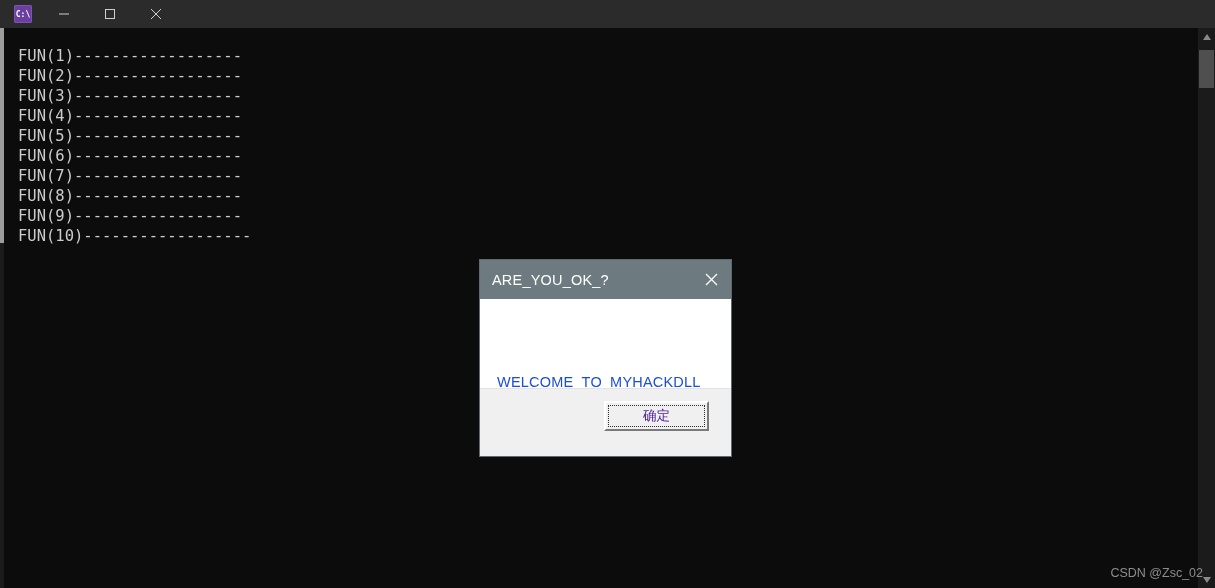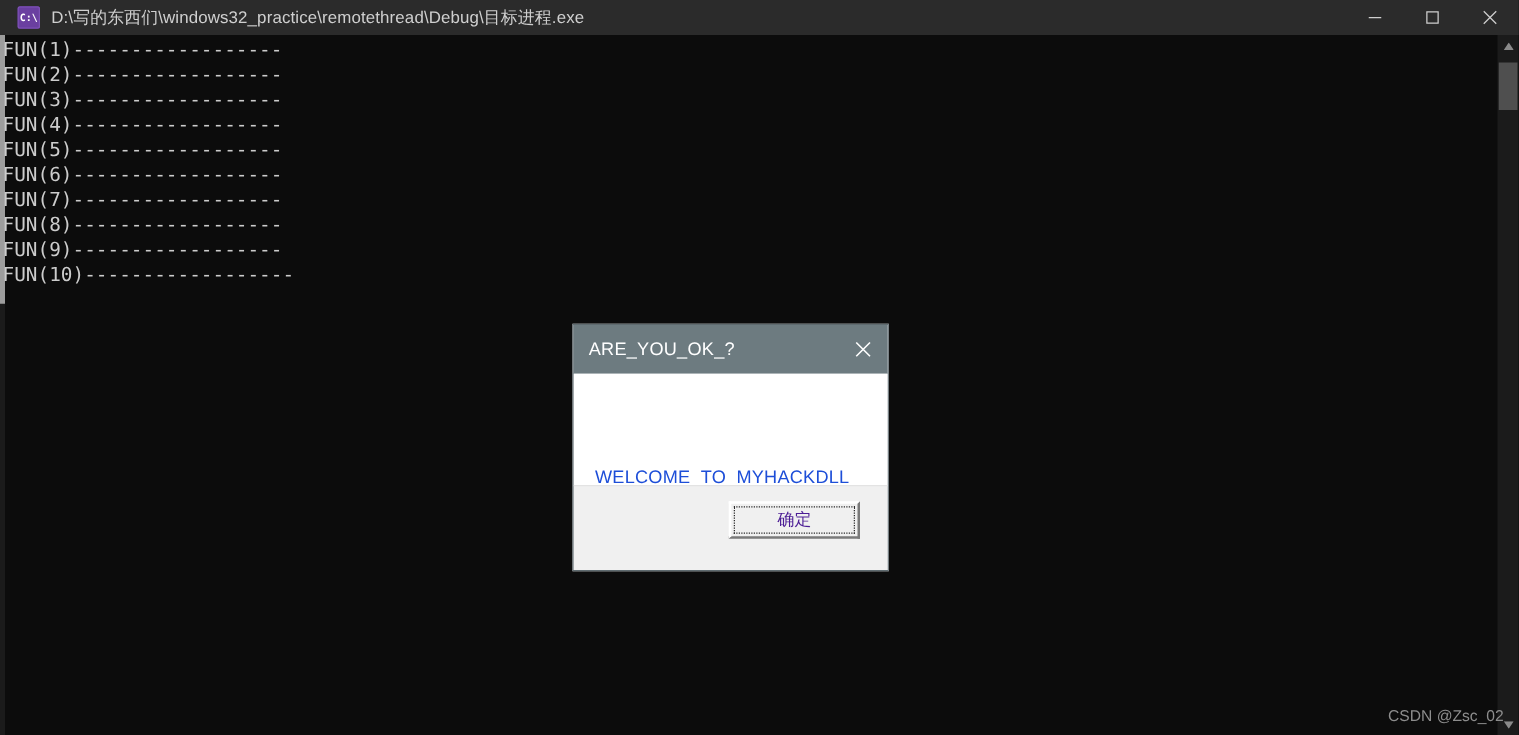--- a/index.html
+++ b/index.html
@@ -78,21 +78,21 @@
     top: 28px; left: 0;
     width: 1215px;
     height: 560px;
     background: #0c0c0c;
     overflow: hidden;
   }
   .console-text {
     position: absolute;
     top: 2px;
     left: 2px;
-    margin: 0;
+    margin: 16px;
     padding: 0;
     color: #ccc;
     font-family: "DejaVu Sans Mono", "Liberation Mono", monospace;
     font-size: 15.5px;
     line-height: 20px;
     white-space: pre;
     letter-spacing: 0px;
   }
 
   
@@ -135,21 +135,21 @@
     position: absolute;
     top: 22px; left: 1px;
     width: 15px;
     height: 38px;
     background: #4f4f4f;
   }
 
   
   .dialog {
     position: absolute;
-    left: 458px;
+    left: 479px;
     top: 259px;
     width: 251px;
     height: 196px;
     background: #ffffff;
     border: 1px solid #5f6b70;
     box-shadow: 0 0 0 0 rgba(0,0,0,0);
     display: flex;
     flex-direction: column;
   }
   .dlg-titlebar {
@@ -245,21 +245,20 @@
 <body>
 
 <div class="app-window">
 
   <div class="titlebar">
     <span class="tb-icon">
       <svg width="14" height="14" viewBox="0 0 14 14" aria-hidden="true">
         <text x="7" y="10" font-family="DejaVu Sans Mono, monospace" font-size="8" font-weight="bold" fill="#ffffff" text-anchor="middle">C:\</text>
       </svg>
     </span>
-    <span class="tb-title">D:\写的东西们\windows32_practice\remotethread\Debug\目标进程.exe</span>
     <div class="tb-controls">
       <div class="tb-btn">
         <svg width="12" height="12" viewBox="0 0 12 12" aria-hidden="true">
           <line x1="1" y1="6" x2="11" y2="6" stroke="#cfcfcf" stroke-width="1"></line>
         </svg>
       </div>
       <div class="tb-btn">
         <svg width="12" height="12" viewBox="0 0 12 12" aria-hidden="true">
           <rect x="1.5" y="1.5" width="9" height="9" fill="none" stroke="#cfcfcf" stroke-width="1"></rect>
         </svg>

